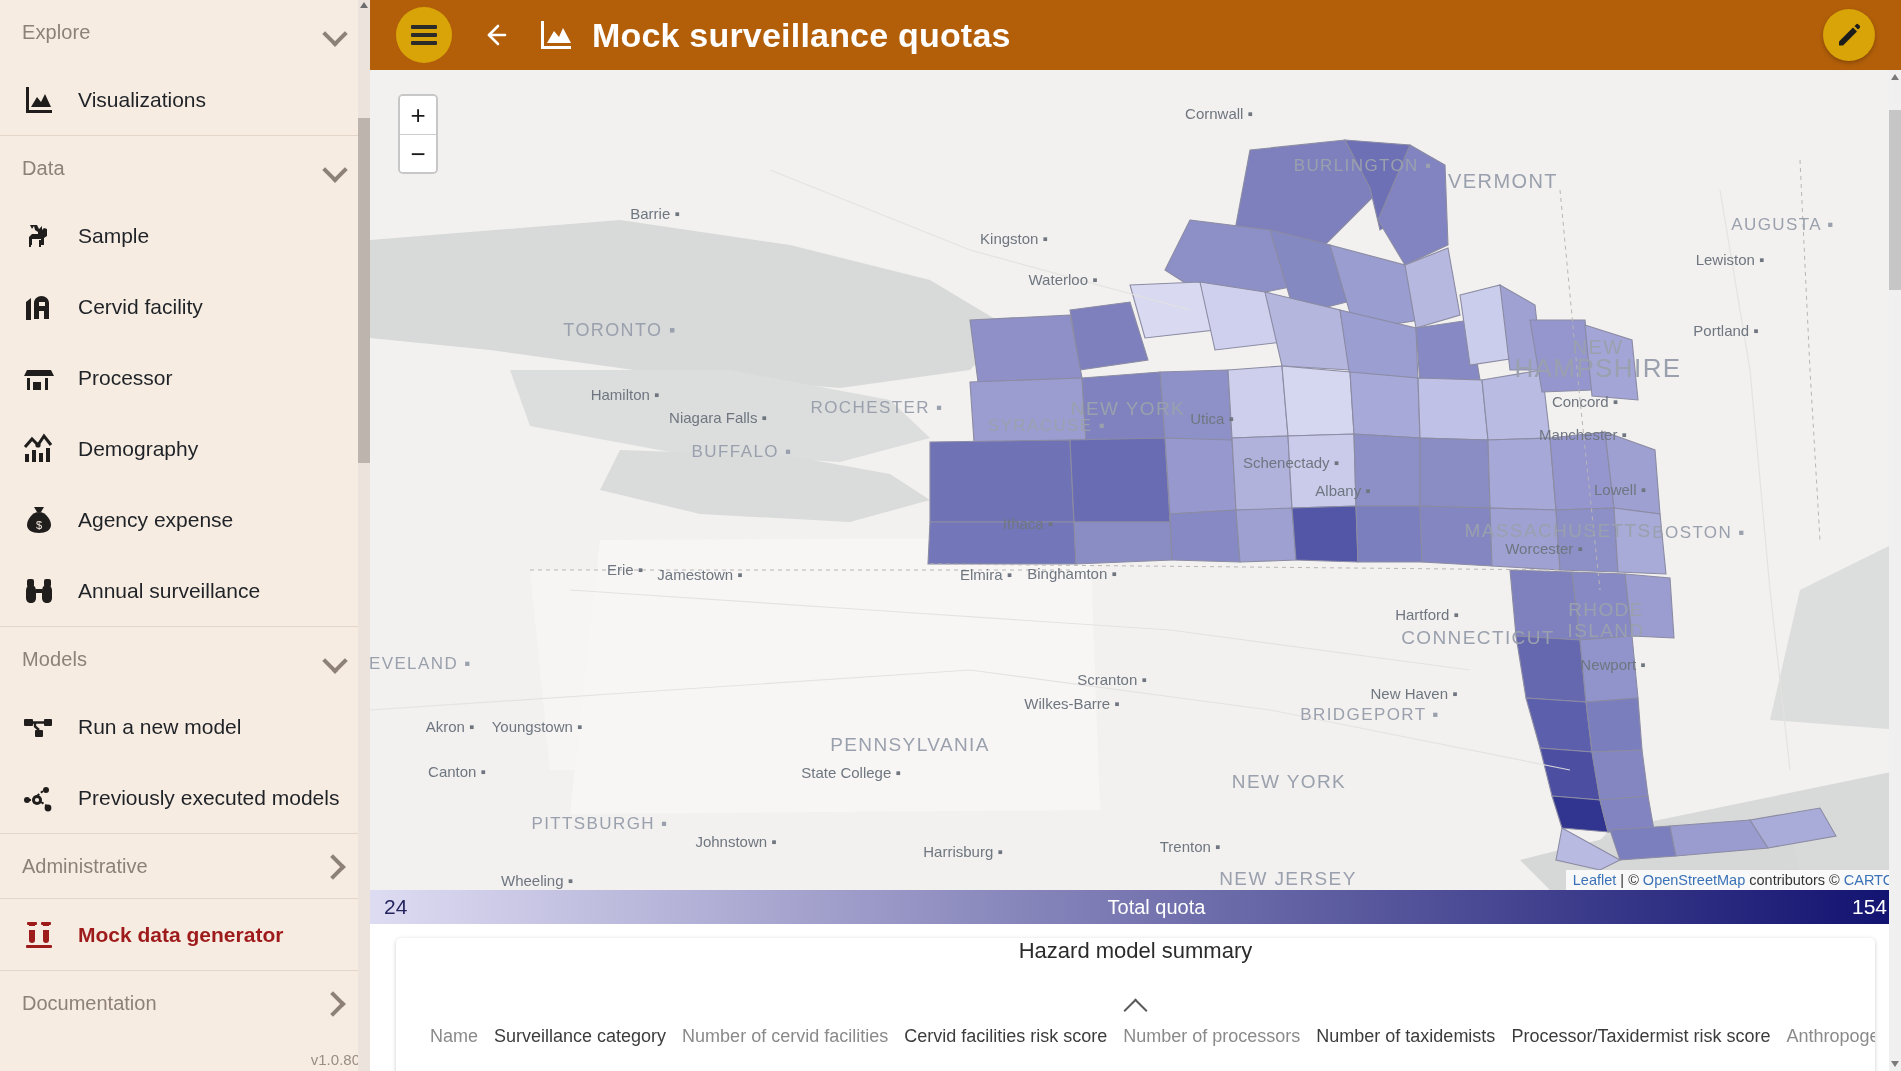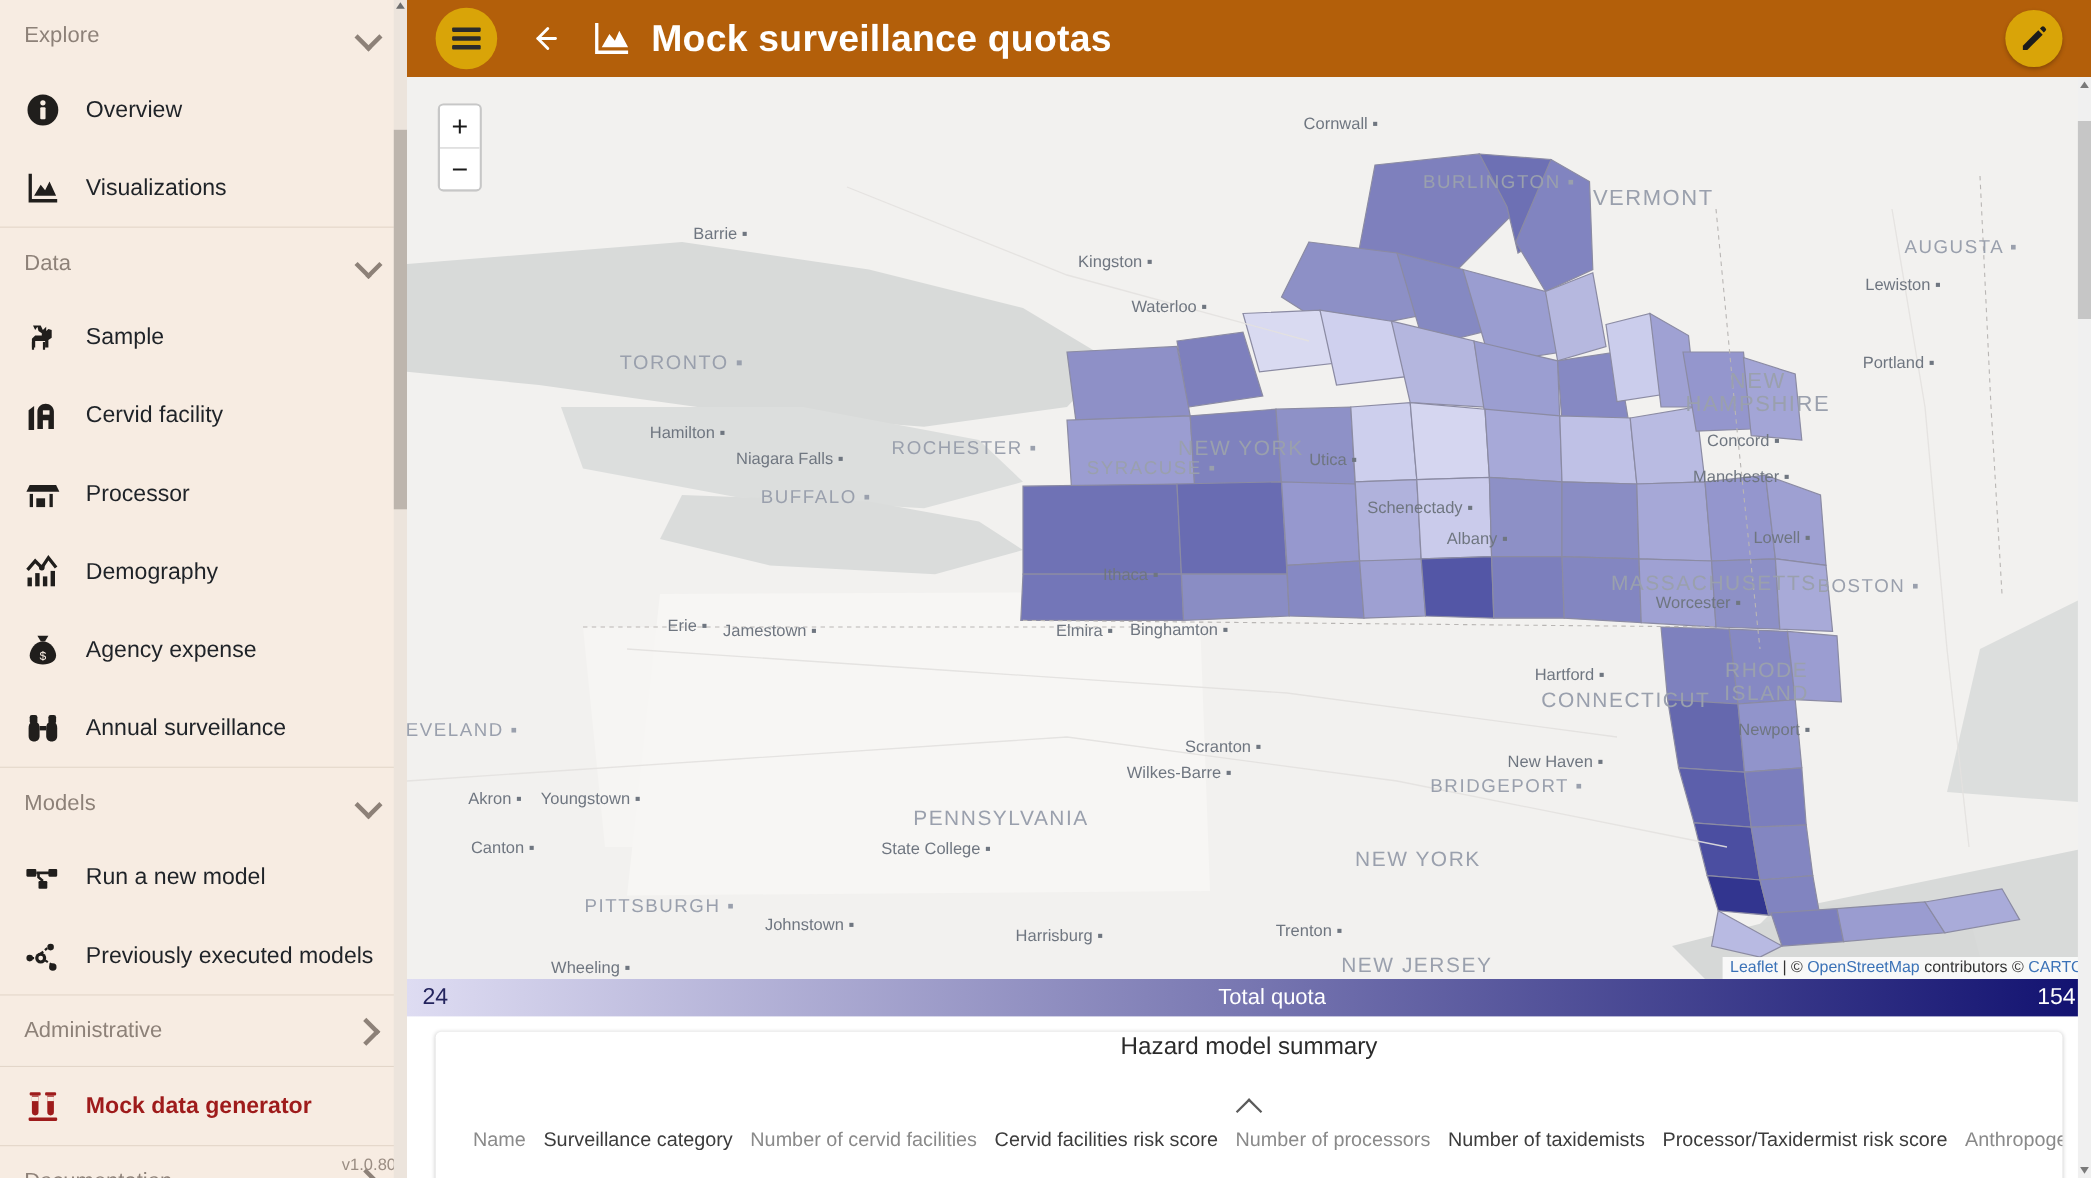--- a/index.html
+++ b/index.html
@@ -169,30 +169,20 @@
 </head>
 <body>
 
 <div id="app">
 
   <nav id="sidebar">
 
     <div class="sb-section-head">
       <span class="lbl">Explore</span>
       <span class="chev"></span>
-    </div>
-    <div class="sb-item">
-      <span class="sb-ic">
-        <svg viewBox="0 0 32 32">
-            <circle cx="16" cy="16" r="14" fill="#201e1c"></circle>
-            <circle cx="16" cy="9.5" r="2.4" fill="#f7ece2"></circle>
-            <rect x="13.6" y="13.5" width="4.8" height="11" rx="1" fill="#f7ece2"></rect>
-          </svg>
-      </span>
-      <span class="txt">Overview</span>
     </div>
     <div class="sb-item">
       <span class="sb-ic">
         <svg viewBox="0 0 32 32">
             <path d="M3 3h3v23h23v3H3z" fill="#201e1c"></path>
             <path d="M8 23l6-10 4 5 4-8 6 13z" fill="#201e1c"></path>
           </svg>
       </span>
       <span class="txt">Visualizations</span>
     </div>
@@ -470,21 +460,21 @@
           <div class="maplbl" style="left: 849px; top: 43px; font-size: 15px; color: rgb(111, 118, 128); transform: translate(-50%, -50%);">Cornwall ▪</div>
           <div class="maplbl" style="left: 993px; top: 96px; font-size: 17px; color: rgb(154, 160, 173); letter-spacing: 1.4px; transform: translate(-50%, -50%);">BURLINGTON ▪</div>
           <div class="maplbl" style="left: 1133px; top: 111px; font-size: 20px; color: rgb(154, 160, 173); letter-spacing: 1.4px; transform: translate(-50%, -50%);">VERMONT</div>
           <div class="maplbl" style="left: 1413px; top: 155px; font-size: 17px; color: rgb(154, 160, 173); letter-spacing: 1.4px; transform: translate(-50%, -50%);">AUGUSTA ▪</div>
           <div class="maplbl" style="left: 285px; top: 143px; font-size: 15px; color: rgb(111, 118, 128); transform: translate(-50%, -50%);">Barrie ▪</div>
           <div class="maplbl" style="left: 644px; top: 168px; font-size: 15px; color: rgb(111, 118, 128); transform: translate(-50%, -50%);">Kingston ▪</div>
           <div class="maplbl" style="left: 693px; top: 209px; font-size: 15px; color: rgb(111, 118, 128); transform: translate(-50%, -50%);">Waterloo ▪</div>
           <div class="maplbl" style="left: 1360px; top: 189px; font-size: 15px; color: rgb(111, 118, 128); transform: translate(-50%, -50%);">Lewiston ▪</div>
           <div class="maplbl" style="left: 250px; top: 260px; font-size: 18px; color: rgb(154, 160, 173); letter-spacing: 1.4px; transform: translate(-50%, -50%);">TORONTO ▪</div>
           <div class="maplbl" style="left: 1228px; top: 277px; font-size: 20px; color: rgb(154, 160, 173); letter-spacing: 1.4px; transform: translate(-50%, -50%);">NEW</div>
-          <div class="maplbl" style="left: 1228px; top: 298px; font-size: 20px; color: rgb(154, 160, 173); letter-spacing: 1.4px; transform: translate(-50%, -50%);">HAMPSHIRE</div>
+          <div class="maplbl" style="left: 1228px; top: 298px; font-size: 26px; color: rgb(154, 160, 173); letter-spacing: 1.4px; transform: translate(-50%, -50%);">HAMPSHIRE</div>
           <div class="maplbl" style="left: 1356px; top: 260px; font-size: 15px; color: rgb(111, 118, 128); transform: translate(-50%, -50%);">Portland ▪</div>
           <div class="maplbl" style="left: 255px; top: 324px; font-size: 15px; color: rgb(111, 118, 128); transform: translate(-50%, -50%);">Hamilton ▪</div>
           <div class="maplbl" style="left: 507px; top: 338px; font-size: 17px; color: rgb(154, 160, 173); letter-spacing: 1.4px; transform: translate(-50%, -50%);">ROCHESTER ▪</div>
           <div class="maplbl" style="left: 1215px; top: 331px; font-size: 15px; color: rgb(111, 118, 128); transform: translate(-50%, -50%);">Concord ▪</div>
           <div class="maplbl" style="left: 348px; top: 347px; font-size: 15px; color: rgb(111, 118, 128); transform: translate(-50%, -50%);">Niagara Falls ▪</div>
           <div class="maplbl" style="left: 677px; top: 356px; font-size: 17px; color: rgb(154, 160, 173); letter-spacing: 1.4px; transform: translate(-50%, -50%);">SYRACUSE ▪</div>
           <div class="maplbl" style="left: 758px; top: 339px; font-size: 19px; color: rgb(154, 160, 173); letter-spacing: 1.4px; transform: translate(-50%, -50%);">NEW YORK</div>
           <div class="maplbl" style="left: 842px; top: 348px; font-size: 15px; color: rgb(111, 118, 128); transform: translate(-50%, -50%);">Utica ▪</div>
           <div class="maplbl" style="left: 1213px; top: 364px; font-size: 15px; color: rgb(111, 118, 128); transform: translate(-50%, -50%);">Manchester ▪</div>
           <div class="maplbl" style="left: 372px; top: 382px; font-size: 17px; color: rgb(154, 160, 173); letter-spacing: 1.4px; transform: translate(-50%, -50%);">BUFFALO ▪</div>

